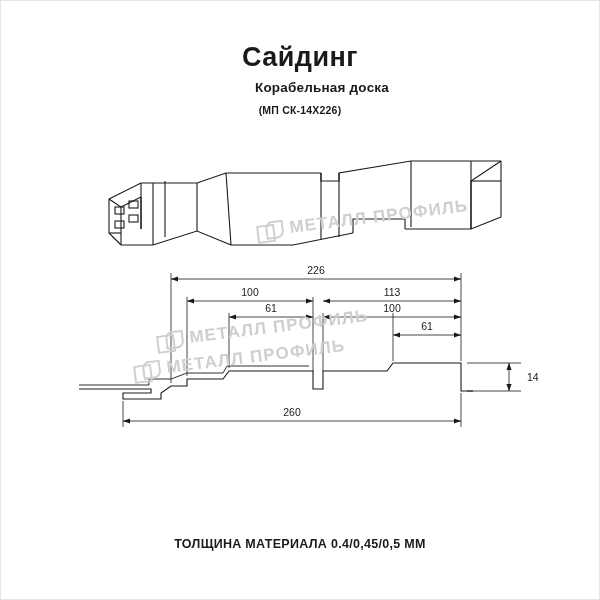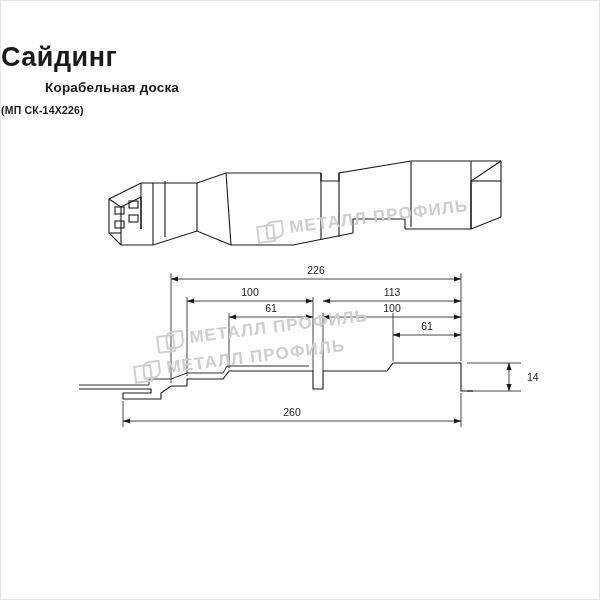--- a/index.html
+++ b/index.html
@@ -20,20 +20,21 @@
     width: 600px;
     height: 600px;
     box-sizing: border-box;
     border: 1px solid #e6e6e6;
   }
   .header {
     position: absolute;
     top: 42px;
     left: 0;
     width: 100%;
+    text-align: center;
   }
   .title {
     font-size: 27px;
     font-weight: bold;
     letter-spacing: 0.5px;
     line-height: 1.05;
     margin: 0;
   }
   .subtitle {
     font-size: 13.5px;
@@ -227,14 +228,15 @@
       <span class="wm-mark"></span><span>МЕТАЛЛ ПРОФИЛЬ</span>
     </div>
     <div class="wm wm2">
       <span class="wm-mark"></span><span>МЕТАЛЛ ПРОФИЛЬ</span>
     </div>
     <div class="wm wm3">
       <span class="wm-mark"></span><span>МЕТАЛЛ ПРОФИЛЬ</span>
     </div>
   </div>
 
+  <div class="footer">ТОЛЩИНА МАТЕРИАЛА 0.4/0,45/0,5 ММ</div>
 
 </div>
 
 </body></html>

